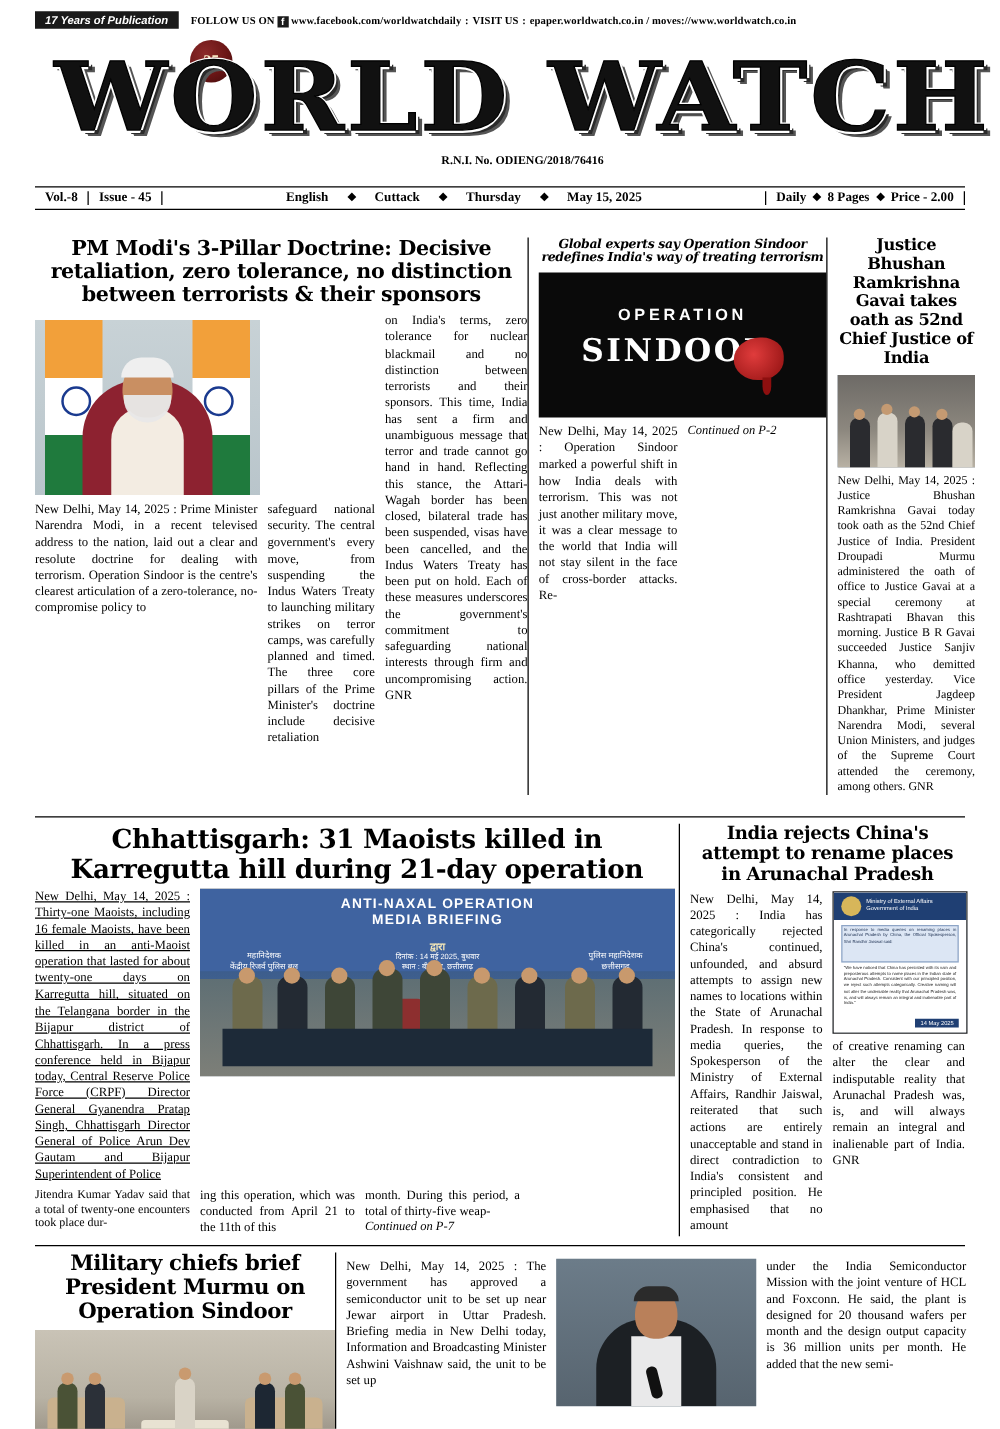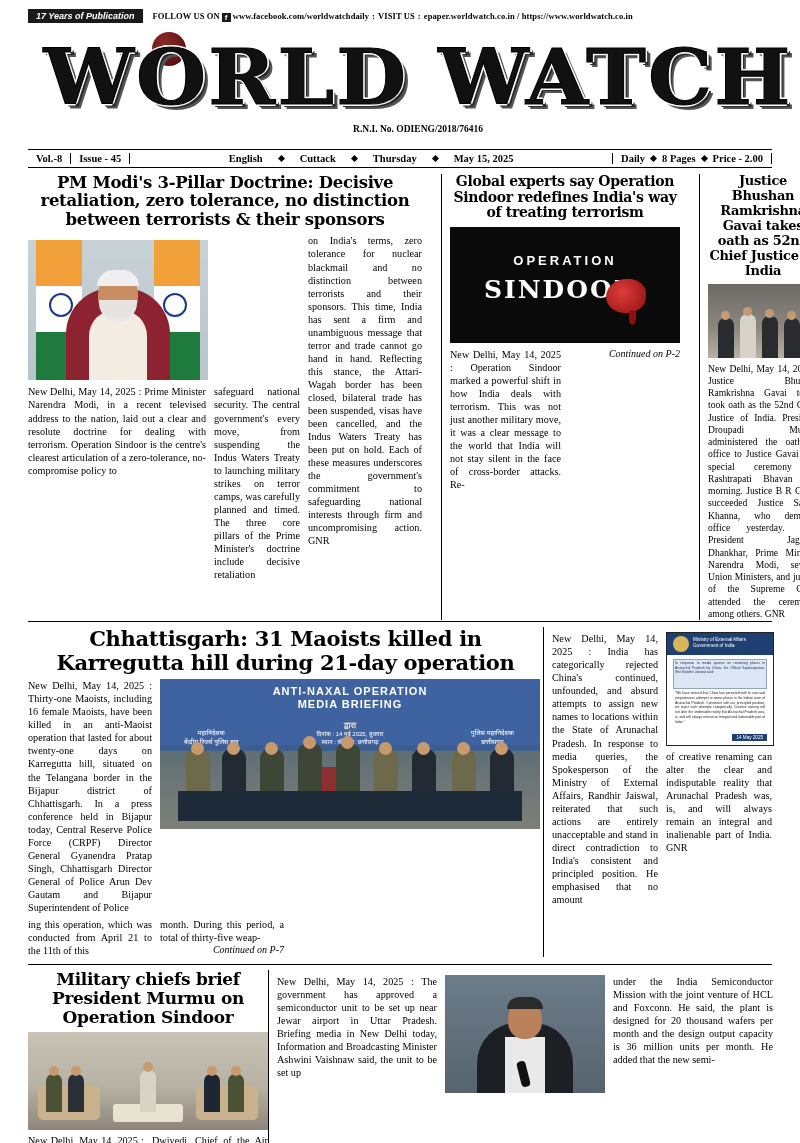--- a/index.html
+++ b/index.html
@@ -65,50 +65,50 @@
   
   .hl{
     font-family:"DejaVu Serif",serif;font-weight:bold;text-align:center;
     line-height:1.12;letter-spacing:-0.3px;
   }
   .body{
     font-size:10.2px;line-height:1.28;text-align:justify;
     font-family:"Liberation Serif",serif;
     -webkit-hyphens:auto;hyphens:auto;
   }
-  .cont{font-style:italic;text-align:right;font-size:10px;font-family:"Liberation Serif",serif;}
+  .cont{font-style:italic;text-align:left;font-size:10px;font-family:"Liberation Serif",serif;}
   .caption{font-size:9.6px;line-height:1.22;text-align:justify;font-family:"Liberation Serif",serif;}
   .vline{border-left:1px solid #000;}
 
   
-  .sec1{display:flex;margin-top:6px;gap:19px;}
+  .sec1{display:flex;margin-top:22px;}
   .col-a{width:396px;}
   .col-b{width:230px;padding-left:8px;}
   .col-c{width:110px;padding-left:8px;}
 
   .a-head{font-size:16.5px;}
   .a-photo{
     width:180px;height:140px;margin-top:6px;position:relative;overflow:hidden;background:#cfd6d8;
   }
   .a-cols{display:flex;margin-top:5px;gap:8px;}
   .a-col{width:178px;}
 
-  .b-head{font-size:14px;}
+  .b-head{font-size:10px;font-style:italic;}
   .b-photo{width:230px;height:116px;background:#0a0a0a;position:relative;margin-top:6px;overflow:hidden;}
   .b-cols{display:flex;gap:8px;margin-top:5px;}
   .b-col{width:111px;}
 
   .c-head{font-size:13px;line-height:1.15;}
   .c-photo{width:110px;height:74px;background:#9aa3ad;margin-top:5px;position:relative;overflow:hidden;}
 
-  .sec2{display:flex;margin-top:1px;border-top:1.5px solid #000;padding-top:5px;}
+  .sec2{display:flex;margin-top:17px;border-top:1.5px solid #000;padding-top:5px;}
   .d-col{width:516px;}
   .e-col{width:220px;padding-left:8px;}
   .d-head{font-size:21px;}
-  .d-body{display:flex;gap:8px;margin-top:5px;}
+  .d-body{display:flex;gap:8px;margin-top:5px;text-decoration:underline;}
   .d-left{width:124px;}
   .d-photo{width:380px;height:150px;background:#5a5f63;position:relative;overflow:hidden;}
   .d-under{display:flex;gap:8px;margin-top:4px;}
   .d-u{width:124px;}
   .e-head{font-size:14.5px;}
   .e-body{display:flex;gap:8px;margin-top:5px;}
   .e-col1{width:106px;}
   .e-photo{width:106px;height:112px;background:#e8eef6;border:1px solid #222;position:relative;overflow:hidden;}
 
   .sec3{display:flex;margin-top:7px;border-top:1.5px solid #000;padding-top:5px;}
@@ -179,21 +179,21 @@
 </style>
 </head>
 <body>
 
 <div class="page">
  <div class="inner">
 
   <div class="topbar">
     <div class="years">17 Years of Publication</div>
     <div class="topline">
-      <span>FOLLOW US ON</span><span class="fbicon">f</span><span>www.facebook.com/worldwatchdaily</span><span class="sep">:</span><span>VISIT US</span><span class="sep">:</span><span>epaper.worldwatch.co.in / https://www.worldwatch.co.in</span>
+      <span>FOLLOW US ON</span><span class="fbicon">f</span><span>www.facebook.com/worldwatchdaily</span><span class="sep">:</span><span>VISIT US</span><span class="sep">:</span><span>epaper.worldwatch.co.in / moves://www.worldwatch.co.in</span>
     </div>
   </div>
 
   <div class="masthead">
     <div class="emblem">25</div>
     <div class="wwtitle">WORLD WATCH</div>
     <div class="rni">R.N.I. No. ODIENG/2018/76416</div>
   </div>
 
   <div class="strip">
@@ -306,30 +306,34 @@
               <div class="off-head" style="left:257px;bottom:74px;"></div>
           <div class="off khaki" style="left:292px;"></div>
               <div class="off-head" style="left:297px;bottom:74px;"></div>
           <div class="off dark" style="left:330px;"></div>
               <div class="off-head" style="left:335px;bottom:74px;"></div>
           <div class="brief-cloth"></div>
         </div>
       </div>
       <div class="d-under">
         <div class="d-u">
+          <div class="caption">Jitendra Kumar Yadav said that a total of twenty-one encounters took place dur-</div>
+        </div>
+        <div class="d-u">
           <div class="body">ing this operation, which was conducted from April 21 to the 11th of this</div>
         </div>
         <div class="d-u">
           <div class="body">month. During this period, a total of thirty-five weap-</div>
           <div class="cont">Continued on P-7</div>
         </div>
       </div>
     </div>
 
     <div class="e-col vline">
+      <div class="hl e-head">India rejects China's attempt to rename places in Arunachal Pradesh</div>
       <div class="e-body">
         <div class="e-col1">
           <div class="body">New Delhi, May 14, 2025 : India has categorically rejected China's continued, unfounded, and absurd attempts to assign new names to locations within the State of Arunachal Pradesh. In response to media queries, the Spokesperson of the Ministry of External Affairs, Randhir Jaiswal, reiterated that such actions are entirely unacceptable and stand in direct contradiction to India's consistent and principled position. He emphasised that no amount</div>
         </div>
         <div class="e-col1">
           <div class="e-photo">
             <div class="china-bg"></div>
             <div class="china-top"></div>
             <div class="china-seal"></div>
             <div class="china-h">Ministry of External Affairs<br>Government of India</div>

